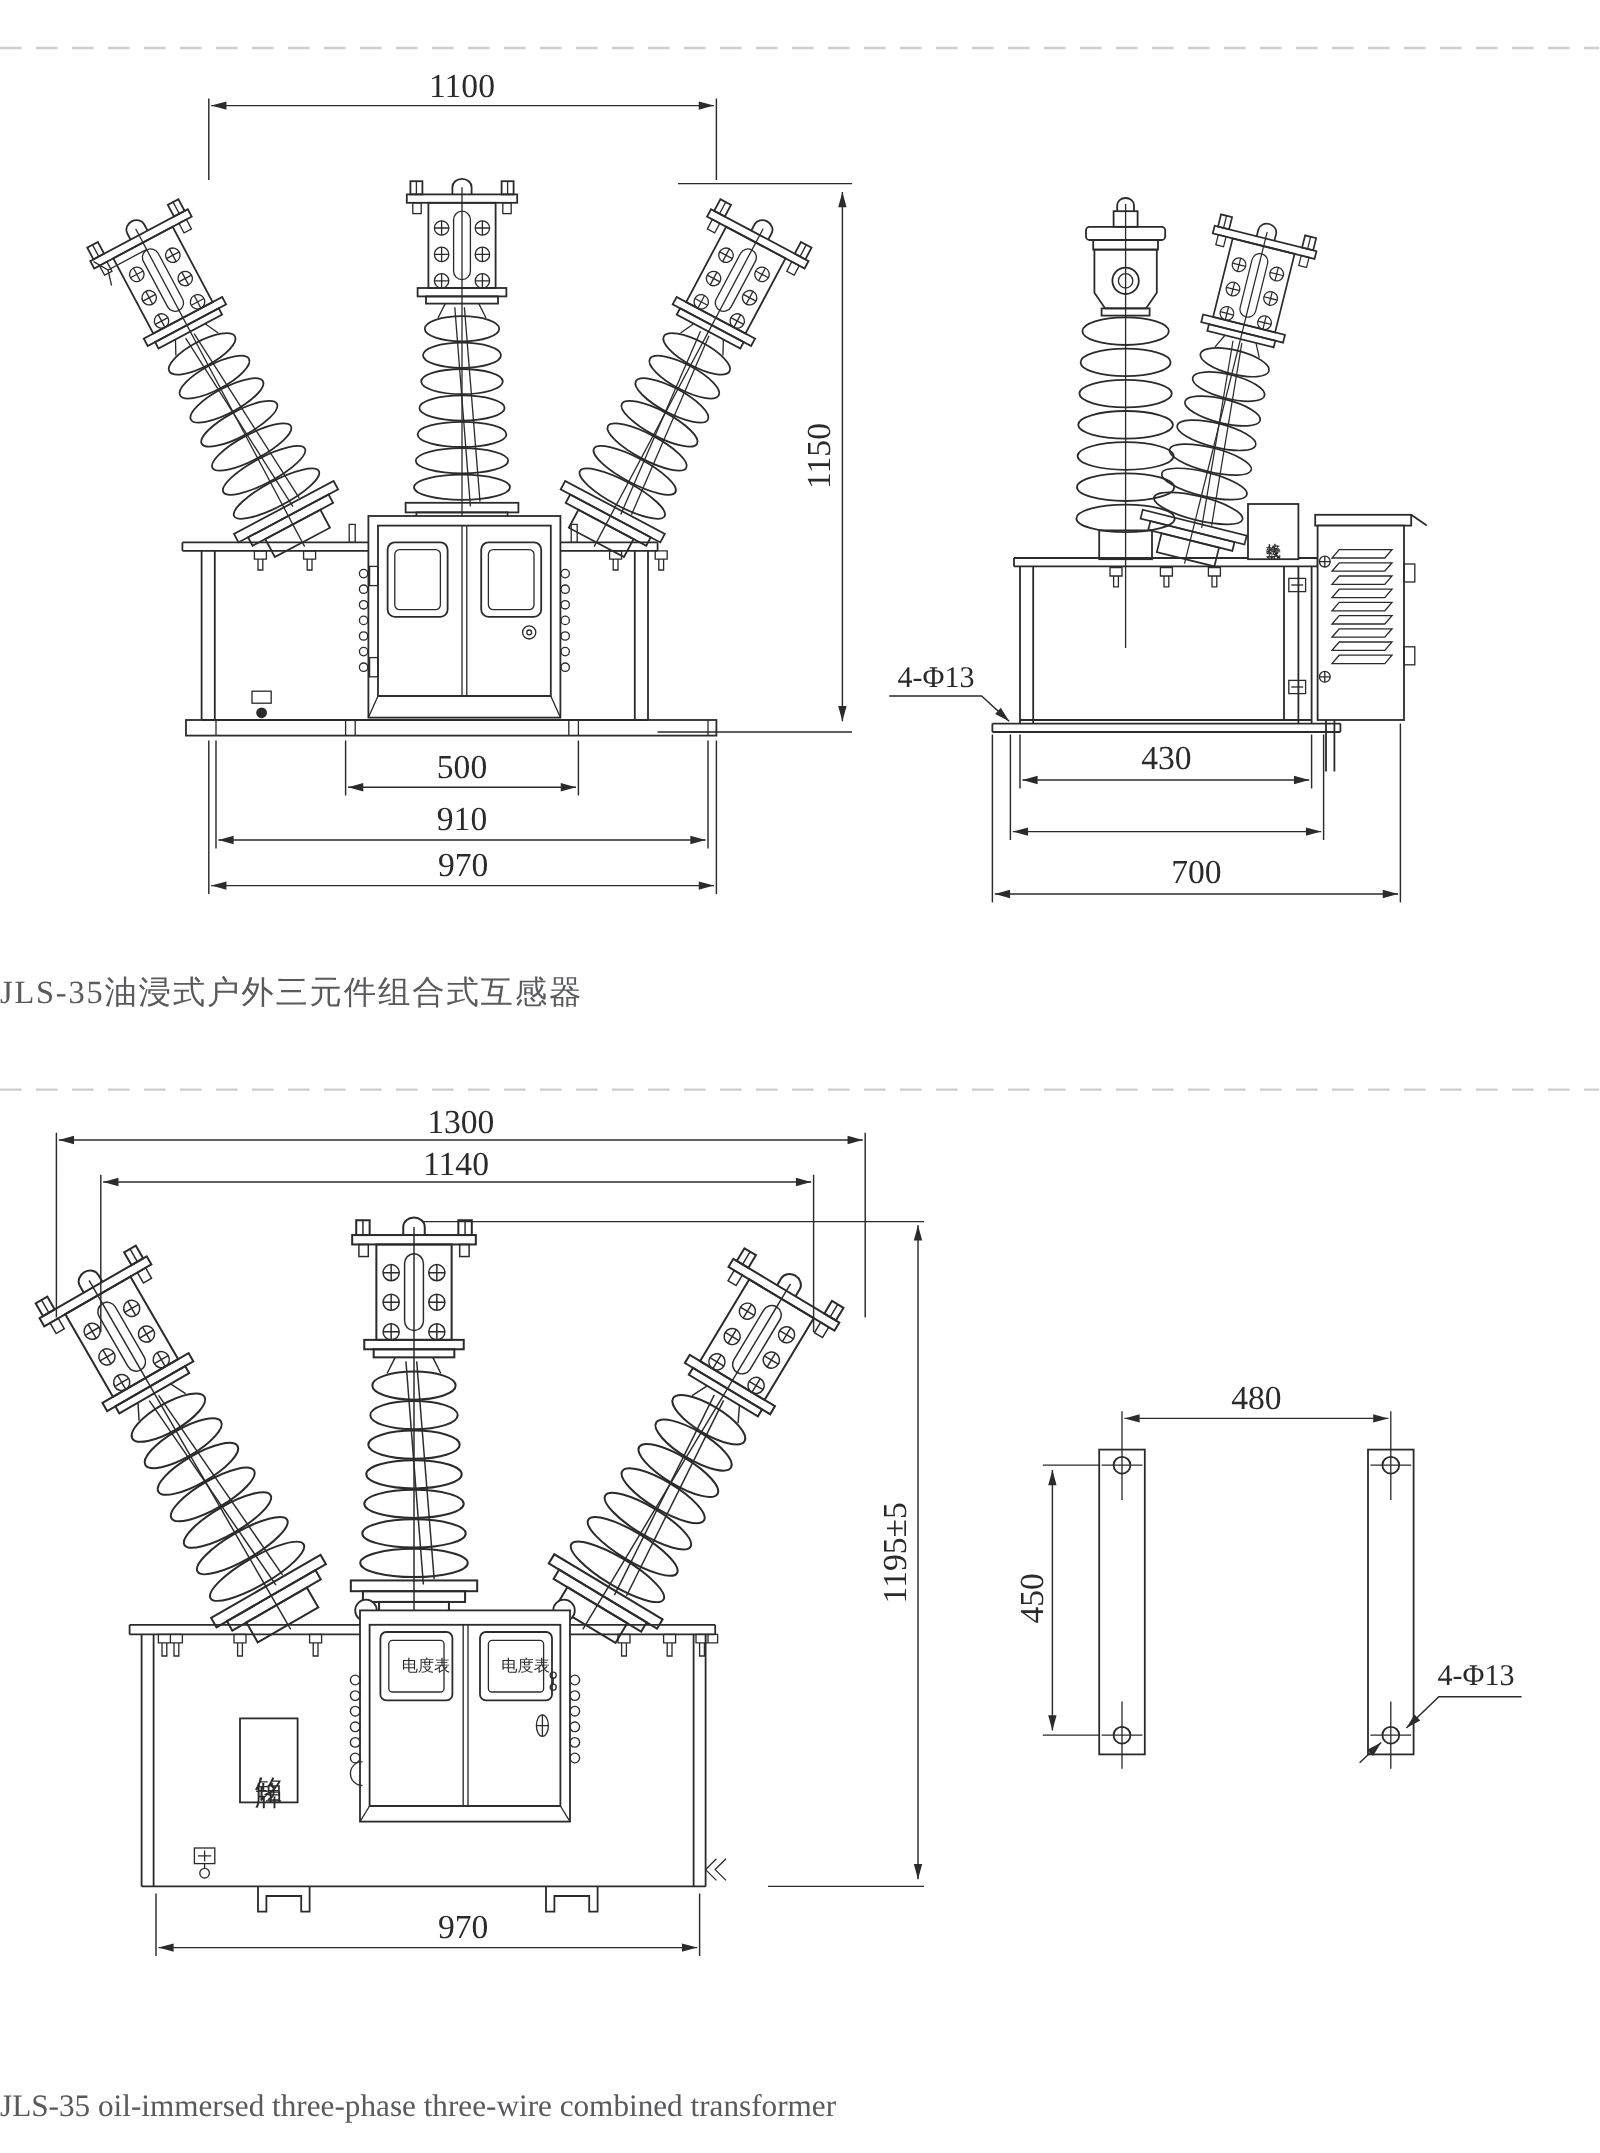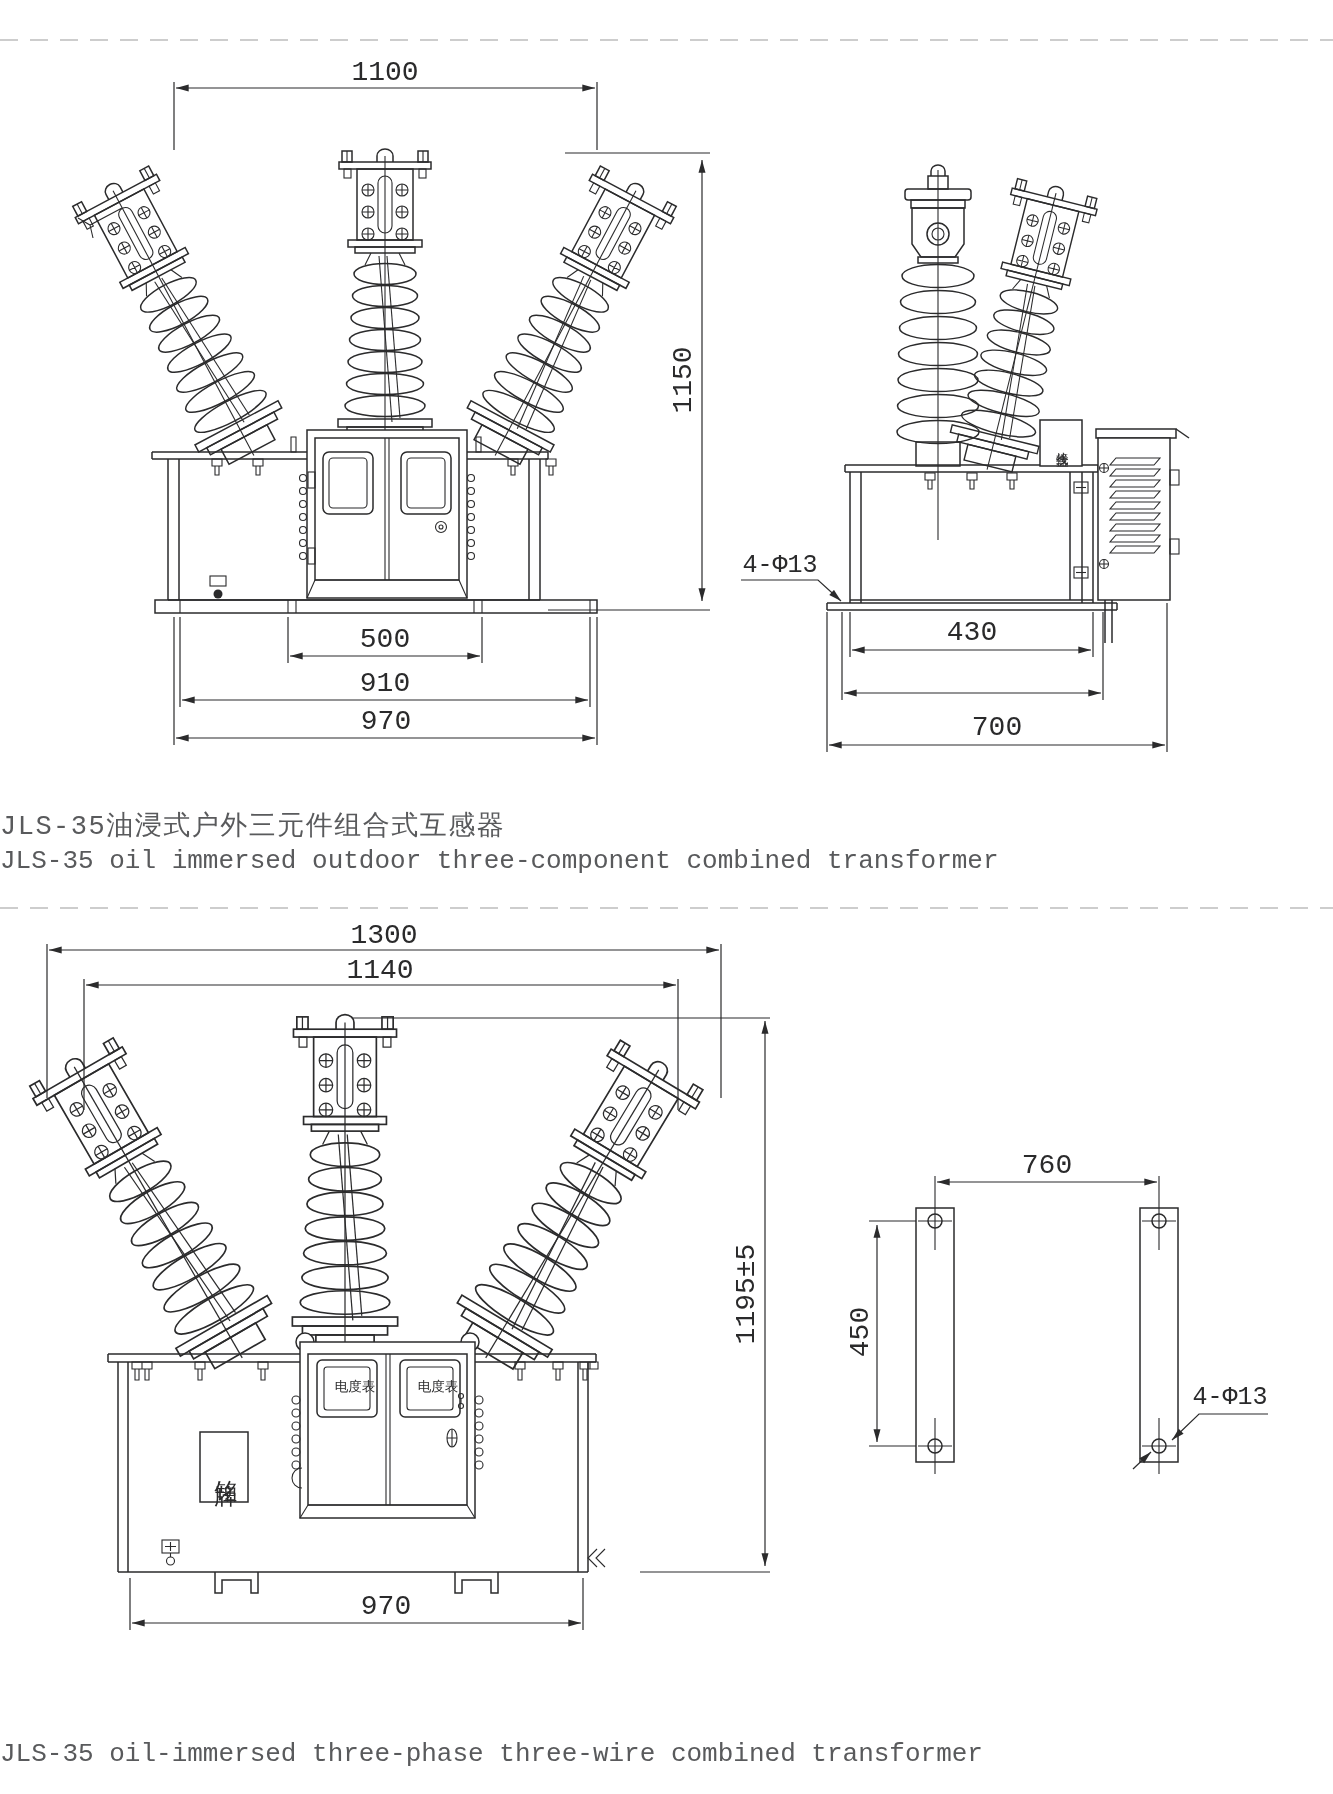--- a/index.html
+++ b/index.html
@@ -1,17 +1,17 @@
 <!DOCTYPE html>
 <html><head>
 <meta charset="utf-8">
 <style>
   html,body{margin:0;padding:0;background:#fff;}
   .canvas{position:relative;width:1333px;height:1794px;background:#fff;
-          font-family:Liberation Mono, monospace;overflow:hidden;}
+          font-family:Liberation Serif, serif;overflow:hidden;}
   .canvas svg{position:absolute;left:0;top:0;}
   .ln{stroke:#2b2b2c;stroke-width:1.5;fill:none;}
   .t{stroke-width:1.1;}
   .d{stroke-width:1.2;}
   .fw{fill:#fff;}
   .fk{fill:#2b2b2c;stroke:none;}
   .lbl{position:absolute;transform:translate(-50%,-50%);white-space:nowrap;
        color:#2a2a2b;font-size:28px;line-height:1;}
   .sm{font-size:13.5px;padding-left:16px;}
   .phi{font-size:25px;}
@@ -309,28 +309,27 @@
 <div class="lbl" style="left:385px;top:640px">500</div>
 <div class="lbl" style="left:385px;top:684px">910</div>
 <div class="lbl" style="left:386px;top:722px">970</div>
 <div class="lbl" style="left:972px;top:633px">430</div>
 <div class="lbl" style="left:973px;top:676px"></div>
 <div class="lbl" style="left:997px;top:728px">700</div>
 <div class="lbl phi" style="left:780px;top:565px">4-Φ13</div>
 <div class="lbl jx vtext" style="left:1061px;top:443px">接线盒</div>
 
 <div class="title t-zh" style="top:812px">JLS-35油浸式户外三元件组合式互感器</div>
-<div class="title t-en" style="top:847px">JLS-35 oil immersed outdoor three-component combined transformer</div>
 
 <div class="lbl" style="left:384px;top:936px">1300</div>
 <div class="lbl" style="left:380px;top:971px">1140</div>
 <div class="lbl rot" style="left:747px;top:1294px">1195±5</div>
 <div class="lbl" style="left:386px;top:1607px">970</div>
 <div class="lbl sm" style="left:347px;top:1388px">电度表</div>
 <div class="lbl sm" style="left:430px;top:1388px">电度表</div>
 <div class="lbl np vtext" style="left:224px;top:1466px">铭牌</div>
-<div class="lbl" style="left:1047px;top:1166px">760</div>
+<div class="lbl" style="left:1047px;top:1166px">480</div>
 <div class="lbl rot" style="left:861px;top:1332px">450</div>
 <div class="lbl phi" style="left:1230px;top:1397px">4-Φ13</div>
 
 <div class="title t-en" style="top:1740px">JLS-35 oil-immersed three-phase three-wire combined transformer</div>
 
 </div>
 
 </body></html>

